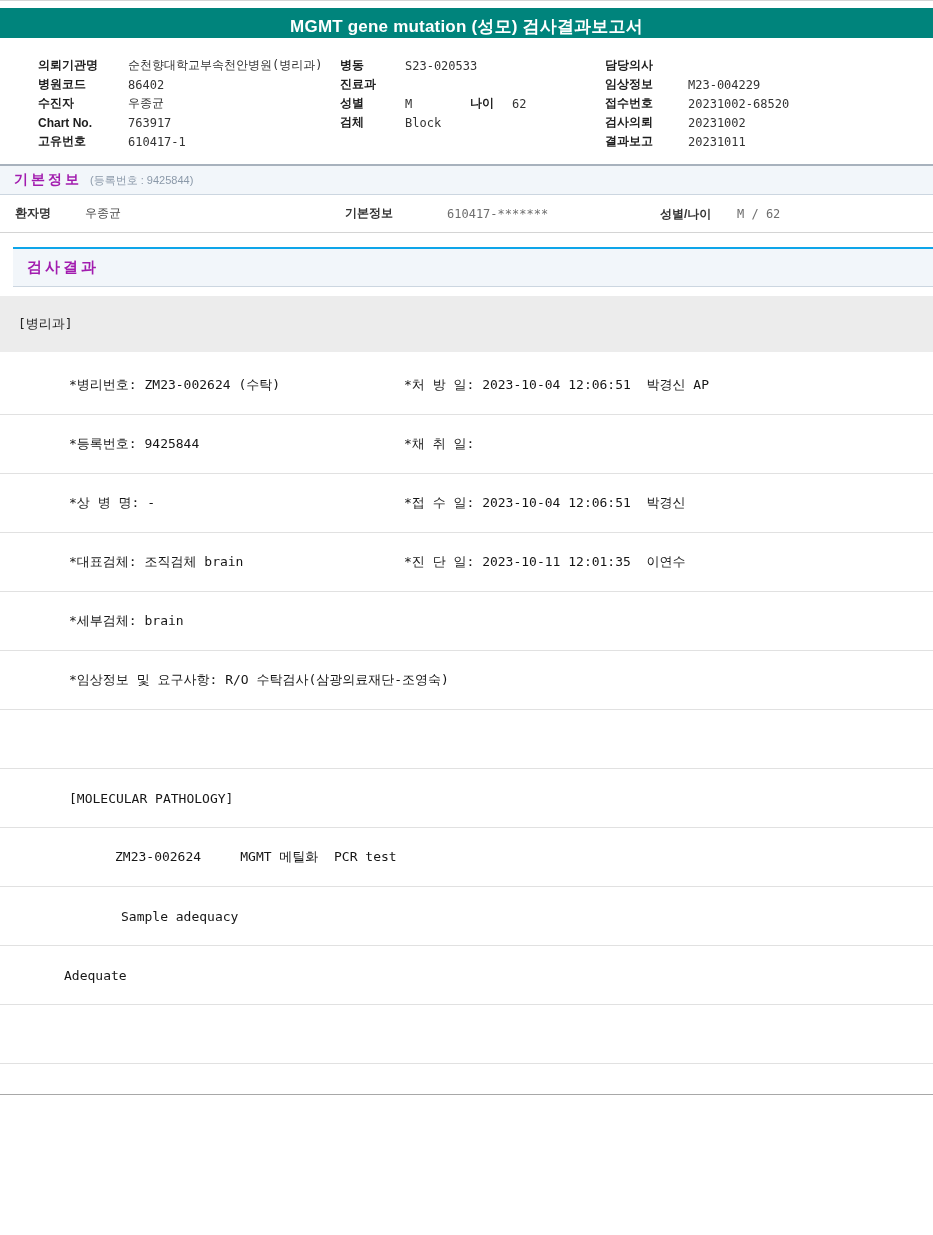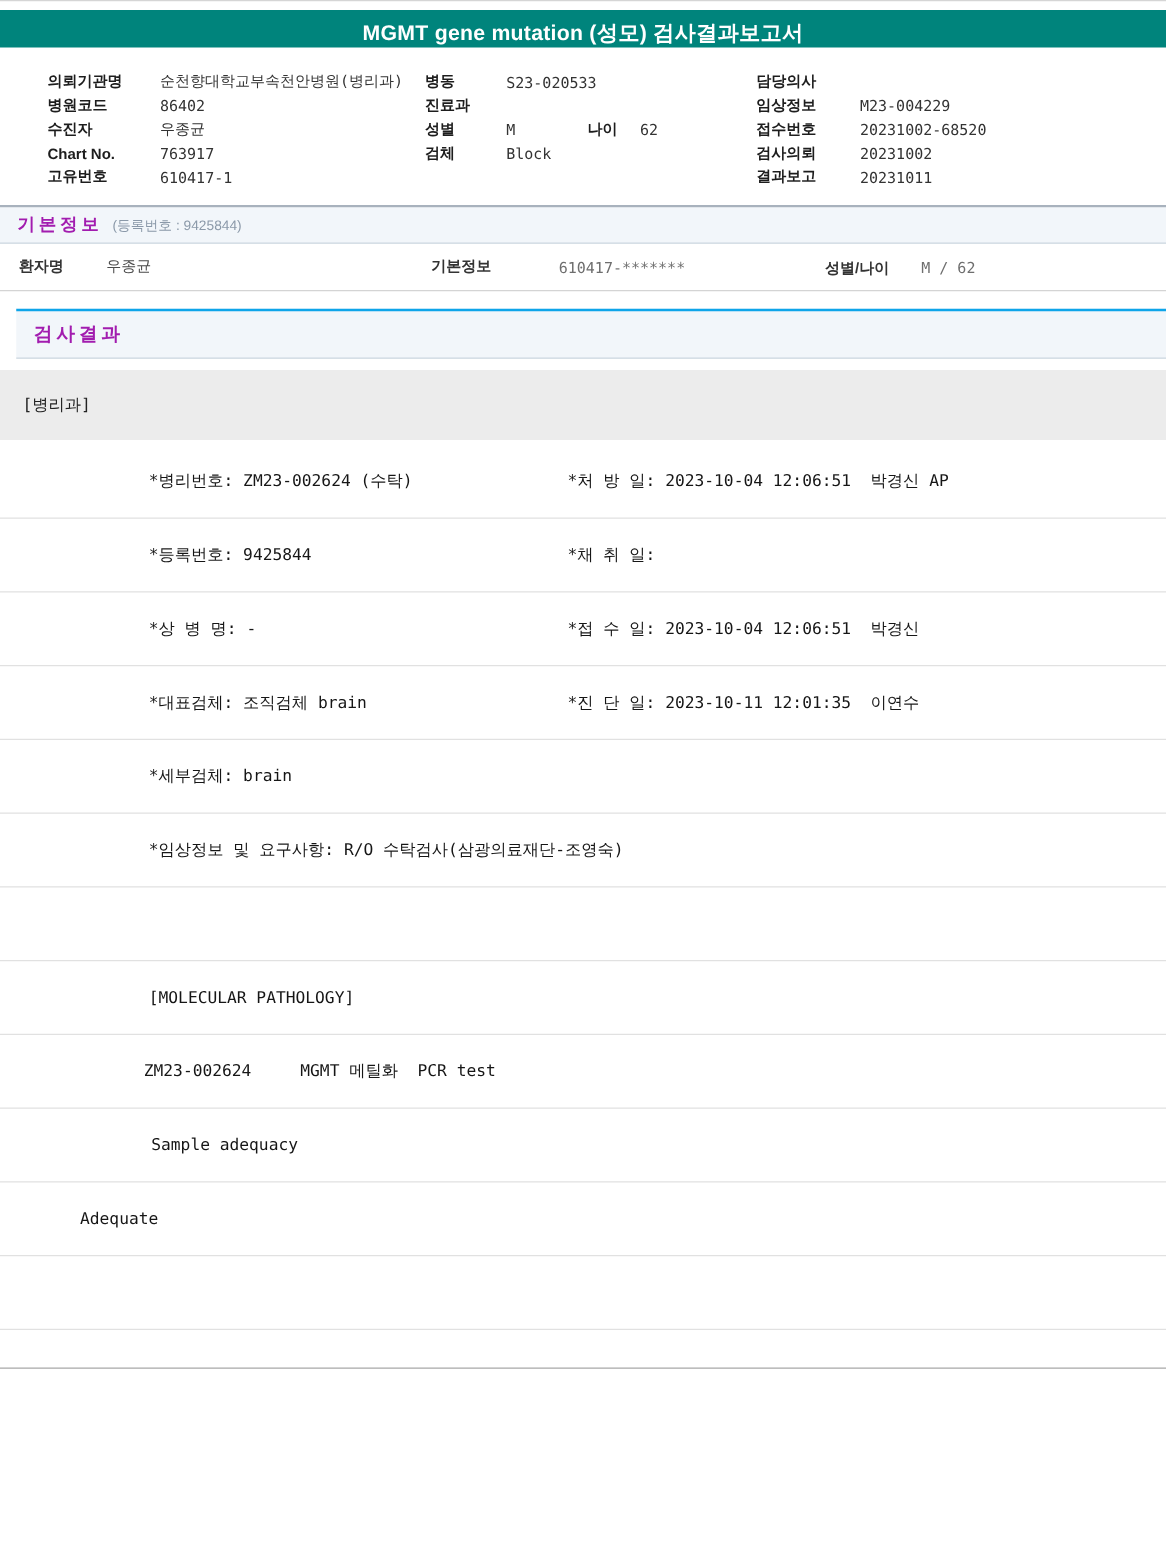--- a/index.html
+++ b/index.html
@@ -50,21 +50,21 @@
 
   
   .dept-band { margin-top:9px; height:56px; background:#ececec;
     display:flex; align-items:center; padding-left:18px;
     font-family:"DejaVu Sans Mono","Liberation Mono",monospace; font-size:13px; color:#222; }
 
   .band-gap { height:4px; }
 
   
   .detail-row { height:59px; border-bottom:1px solid #e1e1e1;
-    display:flex; align-items:center; padding-left:119px;
+    display:flex; align-items:center; padding-left:69px;
     font-family:"DejaVu Sans Mono","Liberation Mono",monospace;
     font-size:13px; color:#161616; white-space:pre; }
   .detail-row .dleft { flex:0 0 335px; }
   .detail-row.noright .dleft { flex:0 0 auto; }
   .detail-row.ind1 { padding-left:115px; }
   .detail-row.ind2 { padding-left:121px; }
   .detail-row.ind3 { padding-left:64px; }
   .detail-row.short { height:31px; border-bottom:1px solid #a8a8a8; }
 </style>
 </head>

